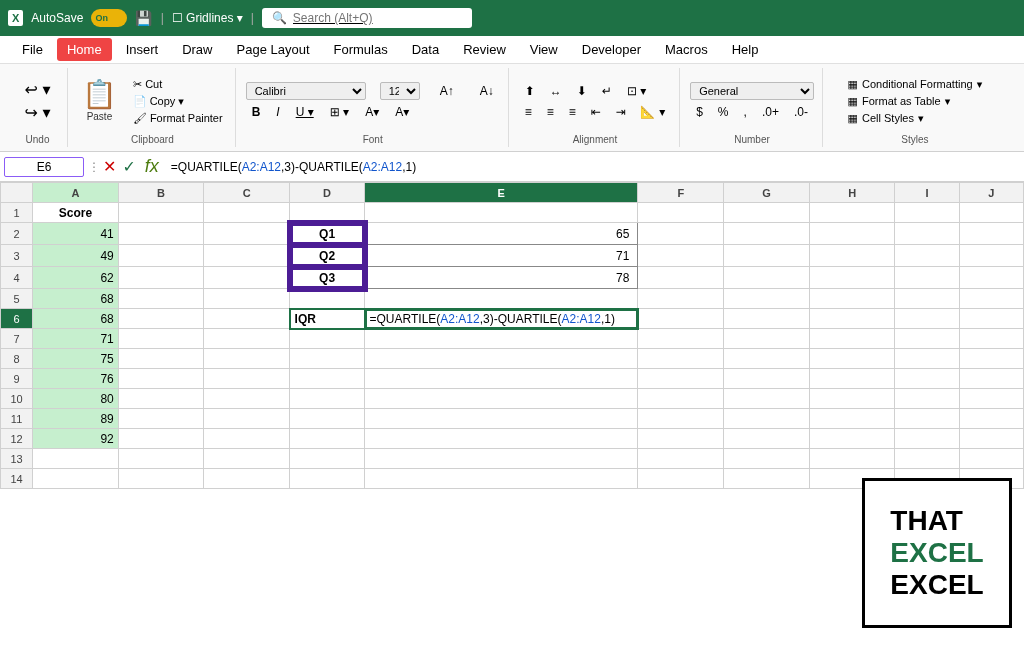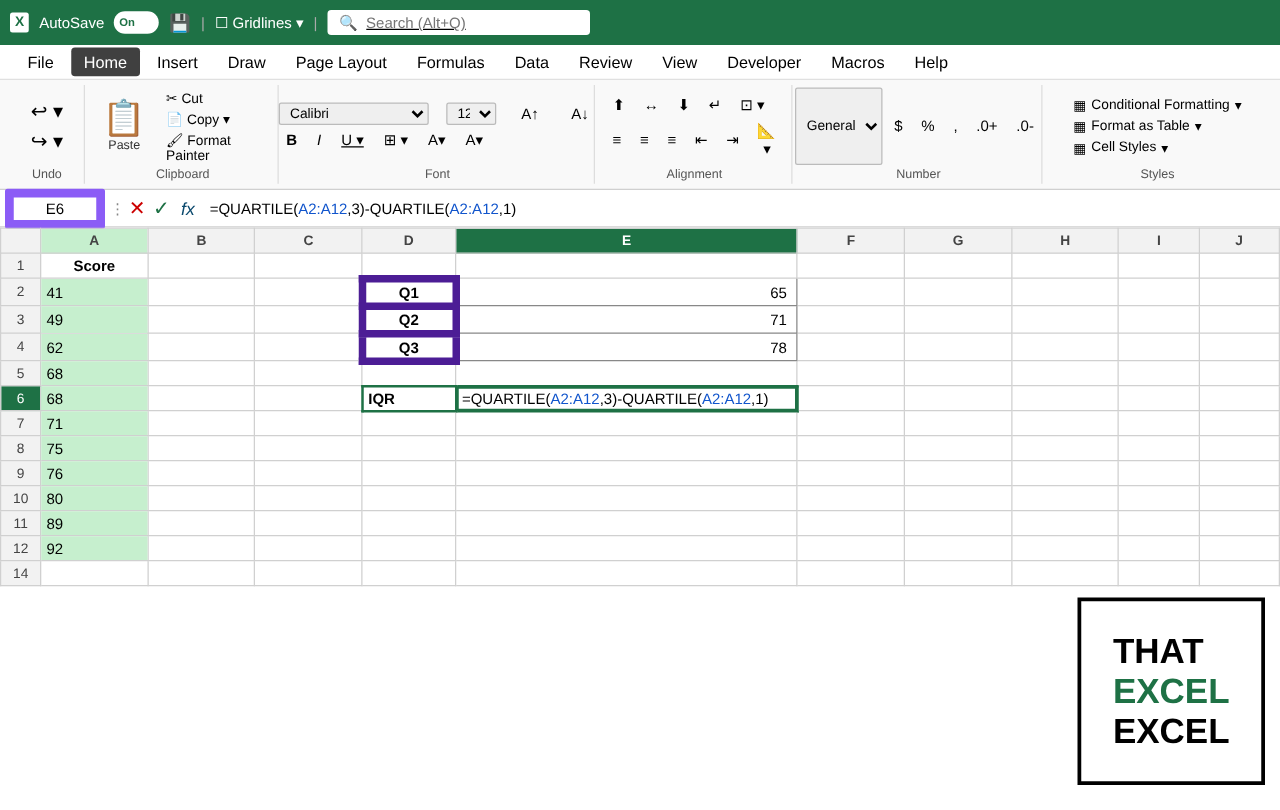--- a/index.html
+++ b/index.html
@@ -17,21 +17,21 @@
     .excel-logo {
       background: #fff;
       color: #1e7145;
       font-weight: bold;
       font-size: 11px;
       padding: 2px 4px;
       border-radius: 2px;
     }
     .autosave-label { color: #fff; font-size: 12px; }
     .autosave-toggle {
-      background: #ffffff;
+      background: #eab308;
       border-radius: 10px;
       width: 36px;
       height: 18px;
       display: flex;
       align-items: center;
       position: relative;
     }
     .autosave-toggle-knob {
       background: #1e7145;
       border-radius: 50%;
@@ -56,21 +56,21 @@
     .menu-bar {
       background: #fff;
       height: 28px;
       display: flex;
       align-items: center;
       padding: 0 12px;
       gap: 4px;
       border-bottom: 1px solid #e0e0e0;
     }
     .menu-item { padding: 4px 10px; font-size: 13px; cursor: pointer; border-radius: 3px; }
-    .menu-item.active { background: #404040; color: #fff; border-radius: 3px; }
+    .menu-item.active { background: #ef4444; color: #fff; border-radius: 3px; }
 
     
     .ribbon {
       background: #f9f9f9;
       border-bottom: 1px solid #d0d0d0;
       height: 88px;
       display: flex;
       flex-direction: column;
     }
     .ribbon-content {
@@ -130,28 +130,28 @@
     
     .formula-bar {
       height: 30px;
       display: flex;
       align-items: center;
       border-bottom: 1px solid #d0d0d0;
       background: #fff;
     }
     .cell-ref {
       width: 80px;
-      border: 7px solid #8b5cf6;
+      border: 1px solid #8b5cf6;
       border-radius: 2px;
       padding: 2px 6px;
       font-size: 12px;
       text-align: center;
       margin: 0 4px;
     }
-    .fx-label { font-style: italic; font-size: 14px; margin: 0 6px; color: #0c4a6e; }
+    .fx-label { font-style: italic; font-size: 18px; margin: 0 6px; color: #4d7c0f; }
 
     
     .spreadsheet-area {
       display: flex;
       flex: 1;
       overflow: hidden;
       height: calc(648px - 36px - 28px - 88px - 30px);
     }
 
     
@@ -210,21 +210,21 @@
     }
     .cell.col-a { width: 80px; text-align: center; }
     .cell.highlighted-a {
       background: #c6efce;
     }
     .cell.active-e6 {
       outline: 2px solid #1e7145;
       outline-offset: -2px;
       background: #fff;
     }
-    .cell.data-value { text-align: left; }
+    .cell.data-value { text-align: right; }
     .cell.bold-label { font-weight: bold; }
 
     
     .cell.q-label {
       font-weight: bold;
       border: 6px solid #4c1d95;
       text-align: center;
     }
     .cell.q-value {
       border: 1px solid #888;
@@ -369,21 +369,21 @@
           <button class="format-btn">≡</button>
           <button class="format-btn">⇤</button>
           <button class="format-btn">⇥</button>
           <button class="format-btn">📐 ▾</button>
         </div>
       </div>
       <div class="ribbon-group-label">Alignment</div>
     </div>
 
     <div class="ribbon-group" style="min-width:100px;">
-      <div style="display:flex;flex-direction:row;gap:3px;flex:1;justify-content:center;">
+      <div style="display:flex;flex-direction:column;gap:3px;flex:1;justify-content:center;">
         <select style="border:1px solid #bbb;font-size:11px;padding:1px 4px;border-radius:2px;">
           <option>General</option>
         </select>
         <div style="display:flex;align-items:center;gap:3px;">
           <button class="format-btn">$</button>
           <button class="format-btn">%</button>
           <button class="format-btn">,</button>
           <button class="format-btn">.0+</button>
           <button class="format-btn">.0-</button>
         </div>
@@ -625,20 +625,33 @@
           <td class="cell"></td>
           <td class="cell"></td>
           <td class="cell"></td>
           <td class="cell"></td>
           <td class="cell"></td>
           <td class="cell"></td>
           <td class="cell"></td>
           <td class="cell"></td>
         </tr>
 
+        <tr>
+          <td class="row-header">13</td>
+          <td class="cell"></td>
+          <td class="cell"></td>
+          <td class="cell"></td>
+          <td class="cell"></td>
+          <td class="cell"></td>
+          <td class="cell"></td>
+          <td class="cell"></td>
+          <td class="cell"></td>
+          <td class="cell"></td>
+          <td class="cell"></td>
+        </tr>
 
         <tr>
           <td class="row-header">14</td>
           <td class="cell"></td>
           <td class="cell"></td>
           <td class="cell"></td>
           <td class="cell"></td>
           <td class="cell"></td>
           <td class="cell"></td>
           <td class="cell"></td>

